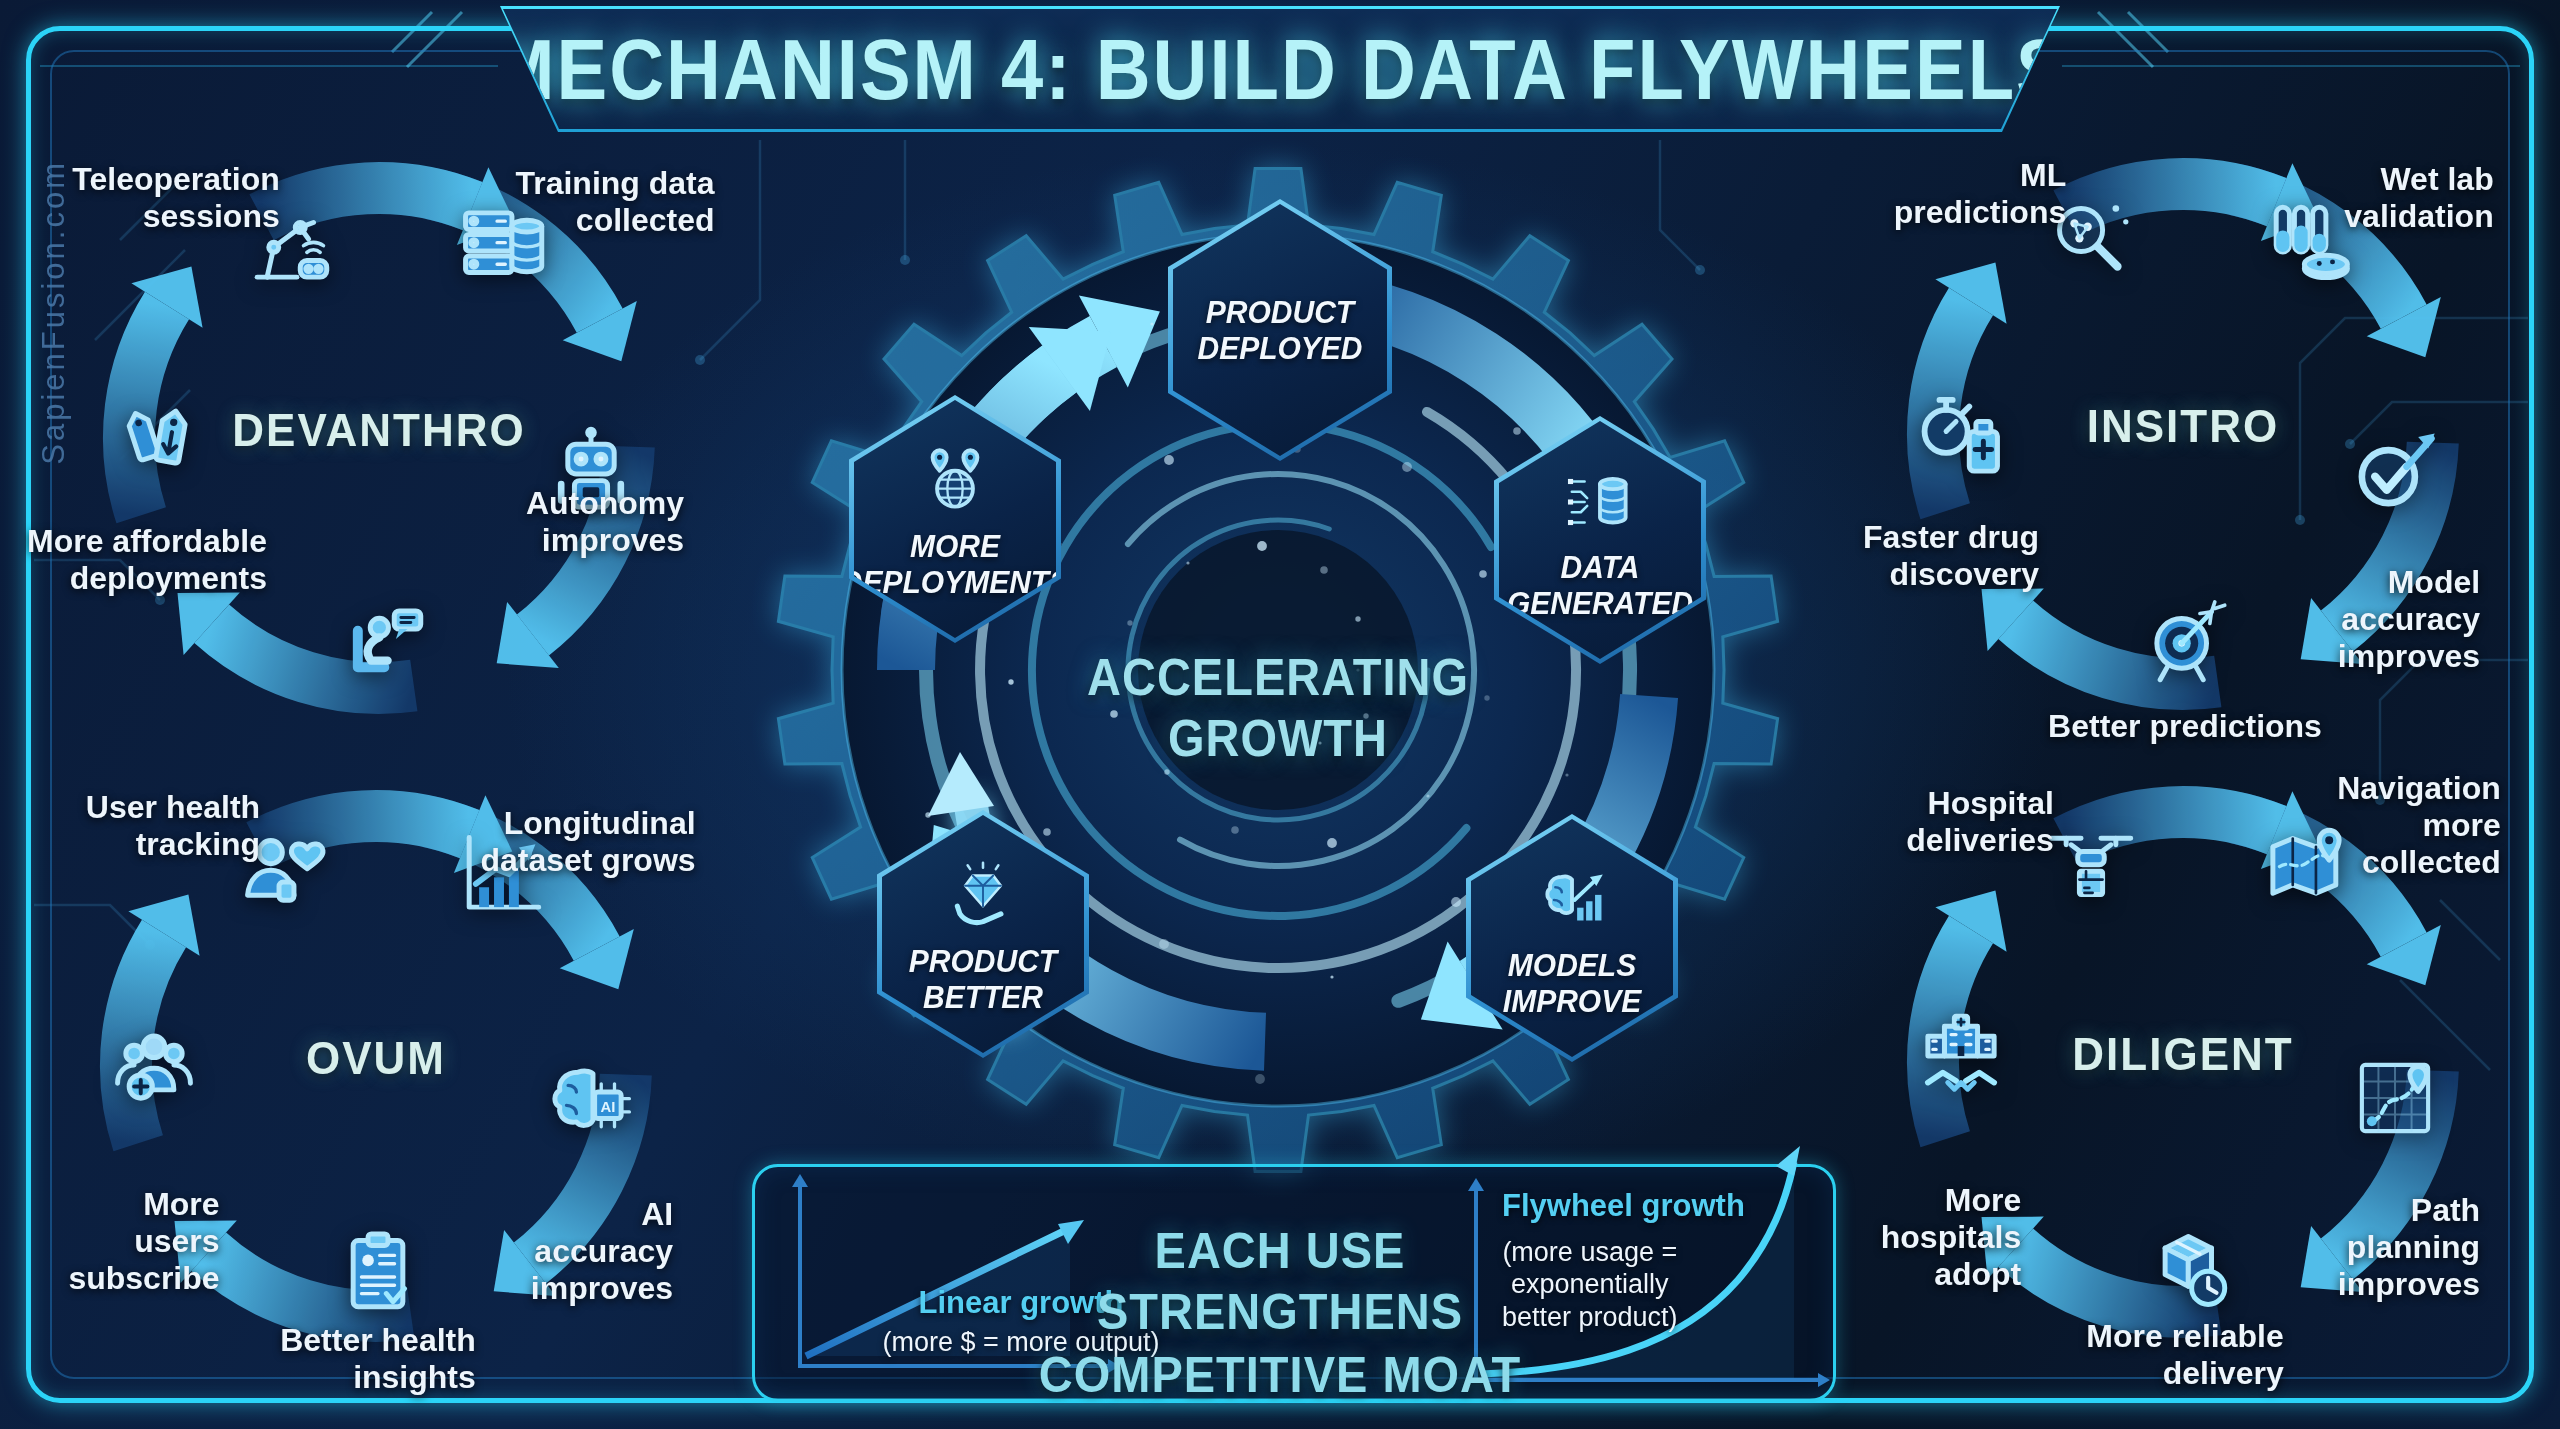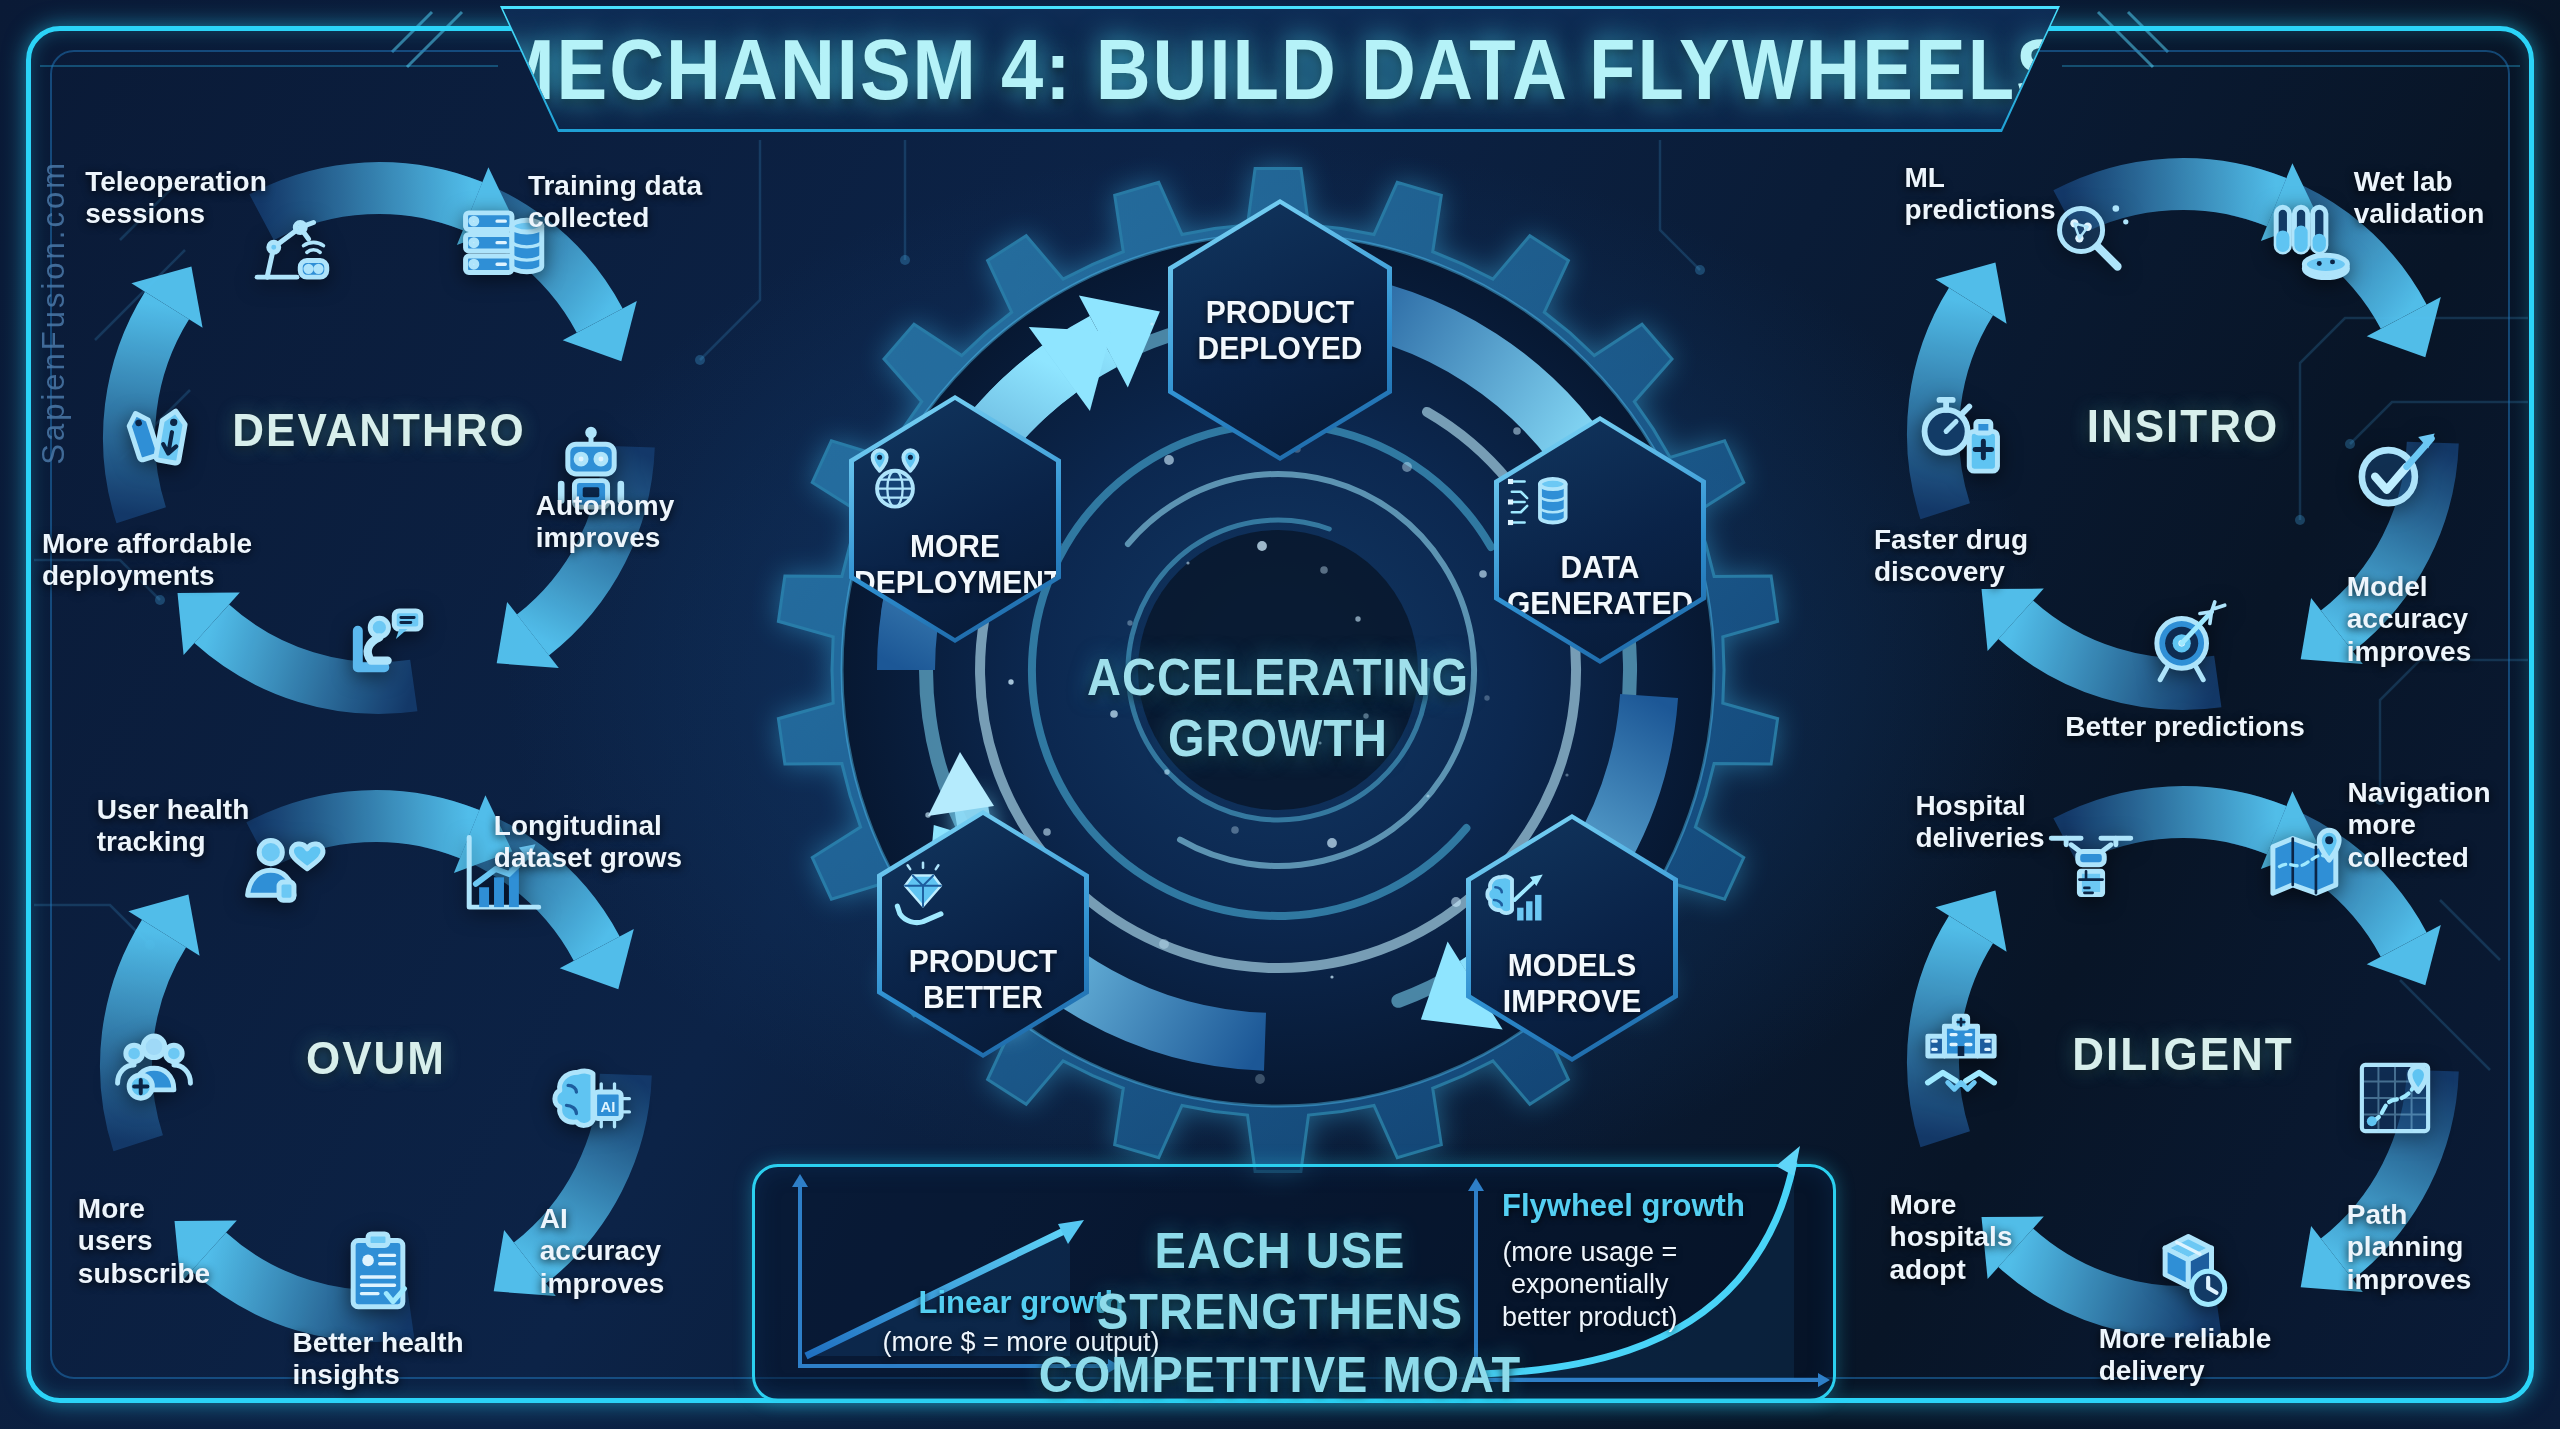--- a/index.html
+++ b/index.html
@@ -16,38 +16,38 @@
   .banner-b{position:absolute;left:500px;top:6px;width:1560px;height:126px;
     background:linear-gradient(180deg,#49e2ff,#1f9fd4);
     clip-path:polygon(0 0,100% 0,calc(100% - 58px) 100%,58px 100%);
     filter:drop-shadow(0 0 16px rgba(60,220,255,.6));}
   .banner{position:absolute;inset:3px;
     background:linear-gradient(180deg,#0e2c55 0%,#0a2244 55%,#0c2549 100%);
     clip-path:polygon(0 0,100% 0,calc(100% - 56px) 100%,56px 100%);
     display:flex;align-items:center;justify-content:center;}
   .title{font-weight:bold;font-size:76px;color:#b5f2f8;letter-spacing:2px;transform:scaleY(1.12);
     text-shadow:0 0 26px rgba(80,225,255,.8),0 3px 8px rgba(0,0,0,.6);white-space:nowrap;}
-  .fw-label{position:absolute;transform:translate(-50%,-50%);text-align:left;color:#edf5fc;
-    font-size:28px;font-weight:bold;line-height:1.16;white-space:pre-line;
+  .fw-label{position:absolute;transform:translate(-50%,-50%);text-align:right;color:#edf5fc;
+    font-size:32px;font-weight:bold;line-height:1.16;white-space:pre-line;
     text-shadow:0 2px 8px rgba(0,0,0,.85);}
   .fw-name{position:absolute;transform:translate(-50%,-50%) scaleY(1.06);color:#d8efec;font-size:44px;
     font-weight:bold;letter-spacing:2px;white-space:nowrap;
     text-shadow:0 0 18px rgba(120,230,230,.35),0 2px 8px rgba(0,0,0,.7);}
   .fw-icon{position:absolute;width:106px;height:106px;transform:translate(-50%,-50%);
     filter:drop-shadow(0 4px 10px rgba(0,0,0,.55));}
   .fw-icon svg,.hex-icon svg{width:100%;height:100%;display:block;}
   .ring-svg,.center-svg,.chart-svg,.traces{position:absolute;}
   .hexW{position:absolute;transform:translate(-50%,-50%);
     clip-path:polygon(50% 0%,100% 26%,100% 74%,50% 100%,0% 74%,0% 26%);
     background:linear-gradient(160deg,#83dcfa 0%,#2e8fd0 60%,#1a5f9e 100%);
     filter:drop-shadow(0 0 18px rgba(60,200,255,.55));}
   .hexI{position:absolute;inset:5px;
     clip-path:polygon(50% 0%,100% 26%,100% 74%,50% 100%,0% 74%,0% 26%);
     background:linear-gradient(155deg,#11365f 0%,#0a2348 55%,#071a36 100%);
-    display:flex;flex-direction:column;justify-content:center;gap:8px;}
+    display:flex;flex-direction:column;align-items:center;justify-content:center;gap:8px;font-style:italic;}
   .hex-label{color:#f2f8fd;font-weight:bold;font-size:30px;line-height:1.12;text-align:center;
     white-space:pre-line;text-shadow:0 2px 6px rgba(0,0,0,.7);transform:scaleY(1.06);}
   .hex-icon{width:82px;height:82px;}
   .core-label{position:absolute;left:1278px;top:708px;transform:translate(-50%,-50%) scaleY(1.1);
     text-align:center;font-size:47px;font-weight:bold;color:#9fdfeb;letter-spacing:1px;line-height:1.18;
     white-space:pre-line;text-shadow:0 0 20px rgba(60,180,220,.55),0 3px 10px rgba(0,0,0,.8);}
   .bottom-panel{position:absolute;left:752px;top:1164px;width:1078px;height:232px;
     border:3px solid #2bd0f0;border-radius:26px;background:rgba(5,18,40,.45);
     box-shadow:0 0 18px rgba(43,208,240,.35), inset 0 0 24px rgba(20,80,140,.25);}
   .moat{position:absolute;left:1280px;top:1312px;transform:translate(-50%,-50%) scaleY(1.08);

